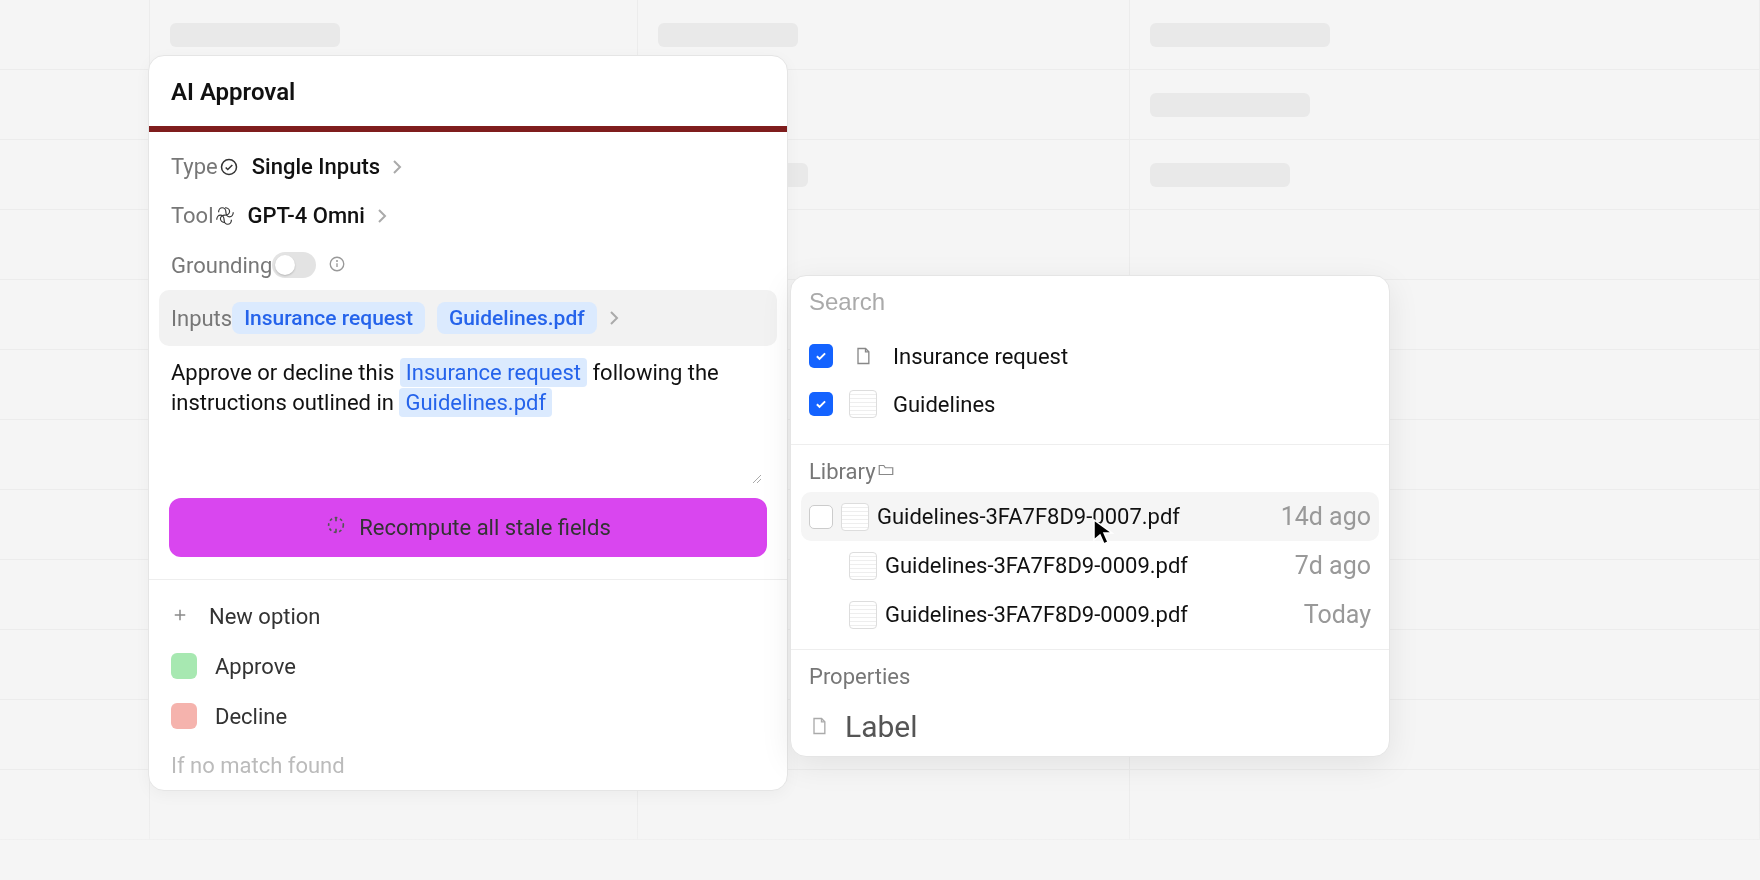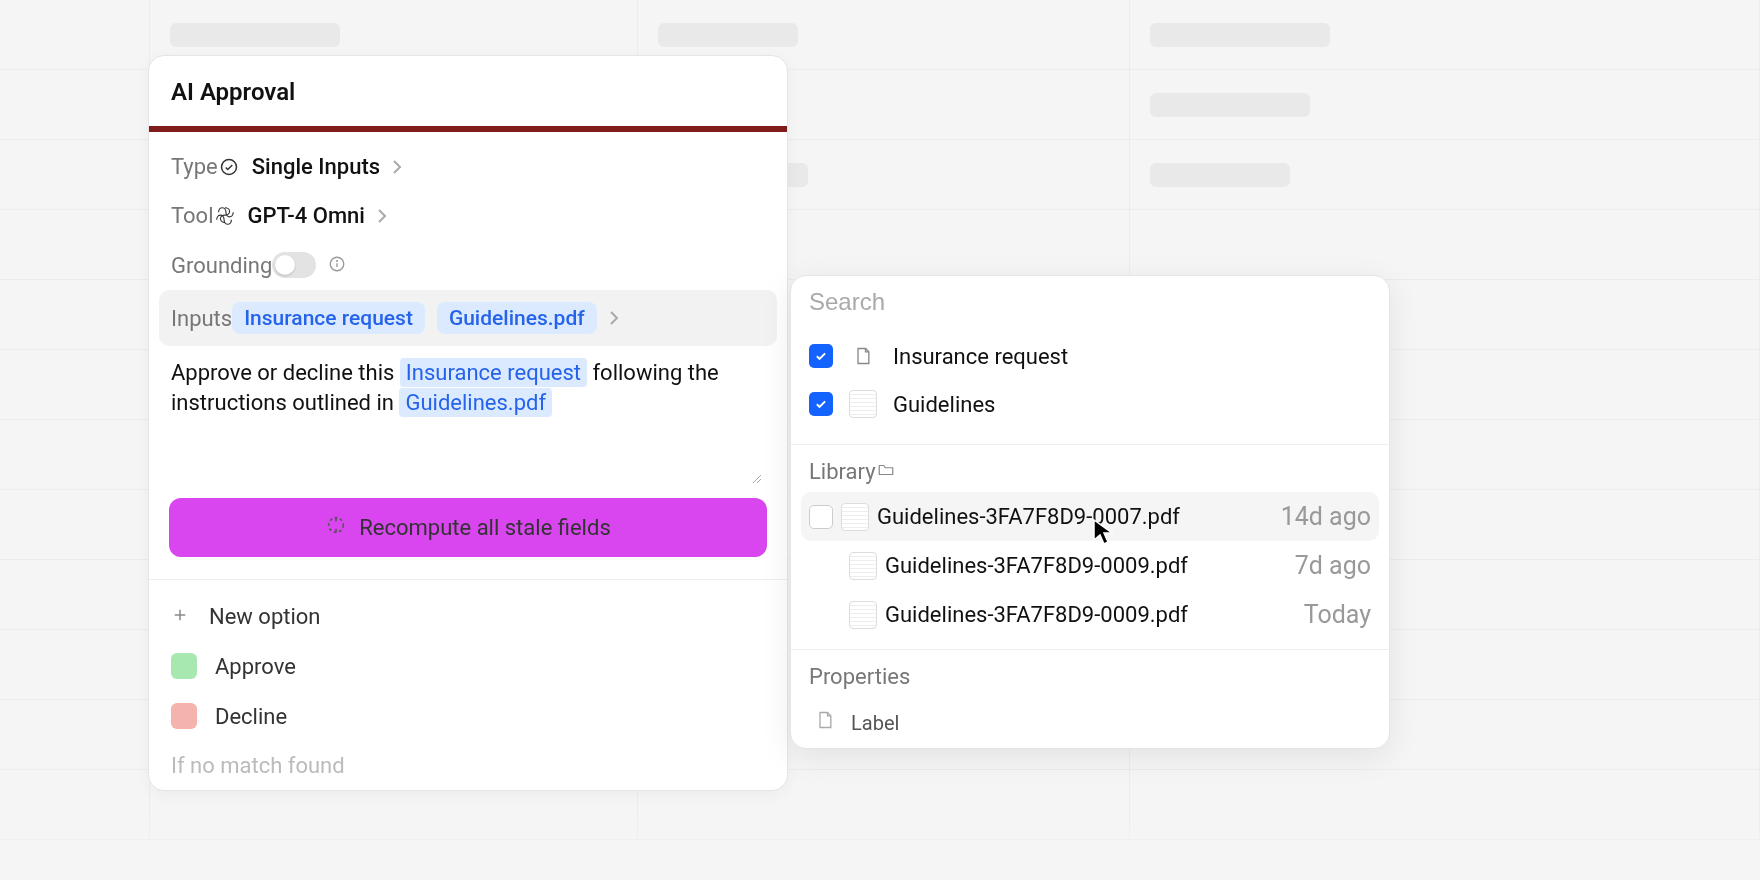--- a/index.html
+++ b/index.html
@@ -268,22 +268,22 @@
 .lib-row.no-checkbox { padding-left: 48px; }
 
 .props-section {
   border-top: 1px solid #eee;
   margin-top: 10px;
 }
 .prop-row {
   display: flex;
   align-items: center;
   gap: 16px;
-  padding: 12px 24px;
-  font-size: 20px;
+  padding: 12px 18px;
+  font-size: 30px;
   color: #555;
 }
 .prop-row .hint-icon { color: #aaa; }
 .prop-row.faded { color: #ccc; }
 
 
 .cursor {
   position: absolute;
   left: 1092px;
   top: 518px;

